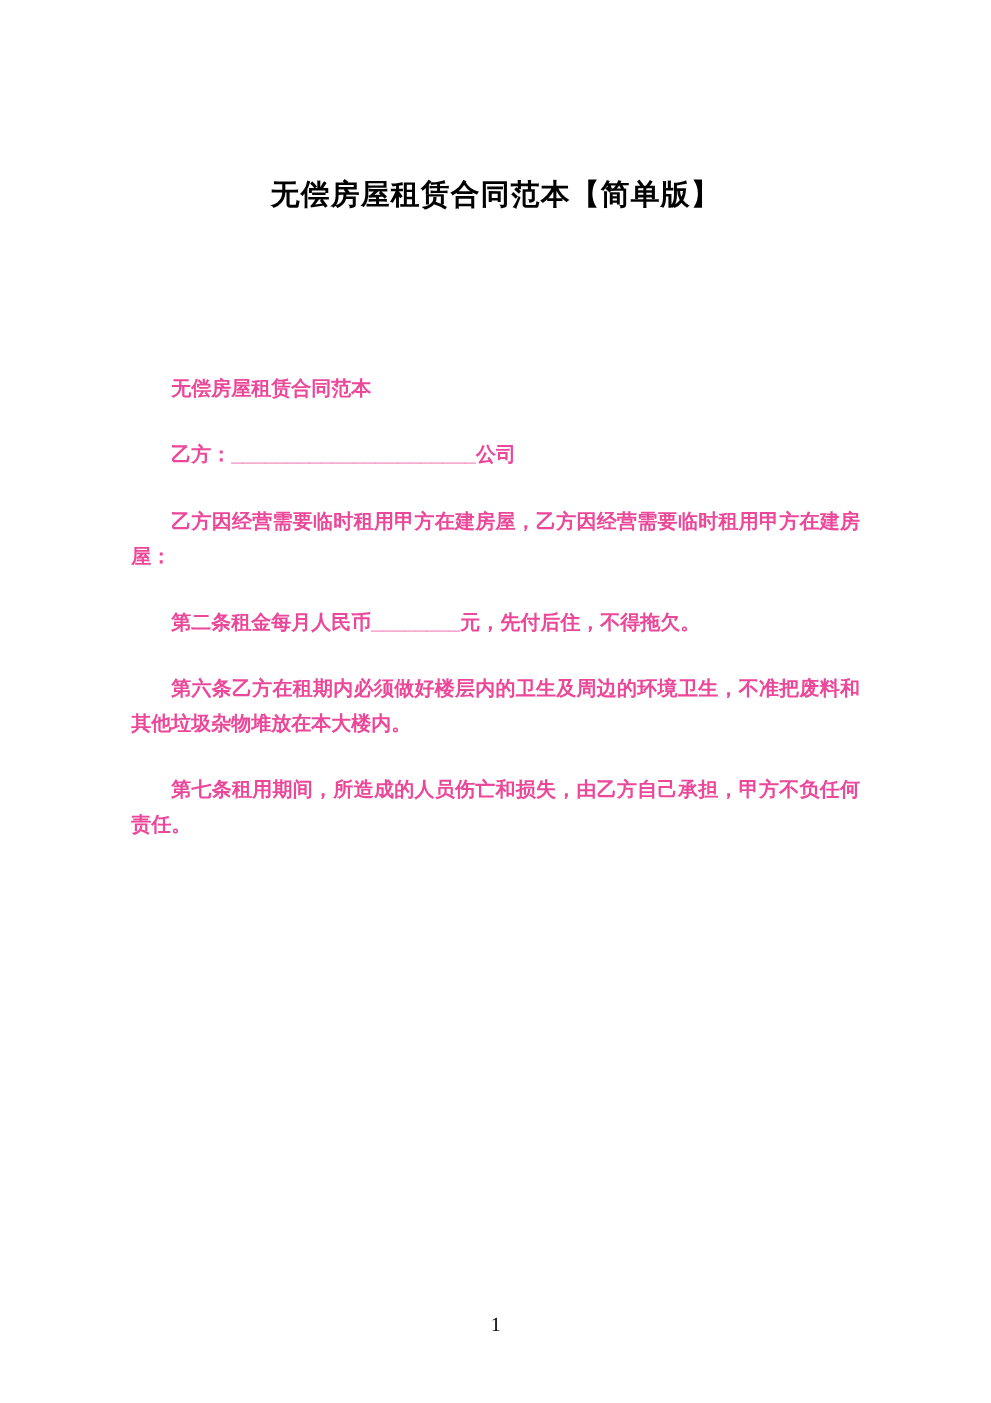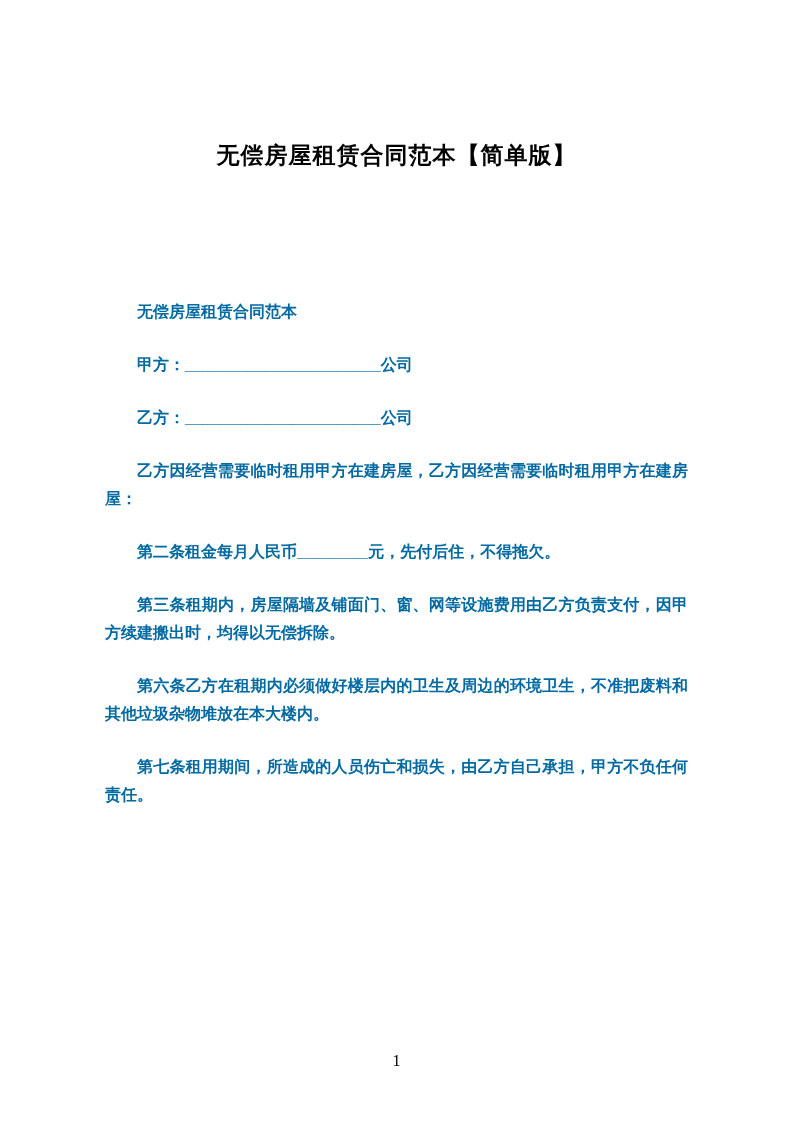--- a/index.html
+++ b/index.html
@@ -27,21 +27,21 @@
       text-align: center;
       letter-spacing: 1px;
     }
     .doc-body {
       margin-top: 128px;
     }
     .para {
       margin: 0 0 25px 0;
       font-size: 16px;
       line-height: 28px;
-      color: #0369a1;
+      color: #ec4899;
       font-weight: 700;
       text-indent: 2em;
       text-align: justify;
       word-break: break-all;
     }
     .page-number {
       position: absolute;
       left: 0;
       right: 0;
       bottom: 52px;
@@ -55,30 +55,28 @@
 </head>
 <body>
 
 <div class="page">
 
   <h1 class="doc-title">无偿房屋租赁合同范本【简单版】</h1>
 
   <div class="doc-body">
     <p class="para">无偿房屋租赁合同范本</p>
 
-    <p class="para">甲方：______________________公司</p>
 
     <p class="para">乙方：______________________公司</p>
 
     <p class="para">乙方因经营需要临时租用甲方在建房屋，乙方因经营需要临时租用甲方在建房屋：</p>
 
 
     <p class="para">第二条租金每月人民币________元，先付后住，不得拖欠。</p>
 
-    <p class="para">第三条租期内，房屋隔墙及铺面门、窗、网等设施费用由乙方负责支付，因甲方续建搬出时，均得以无偿拆除。</p>
 
 
 
     <p class="para">第六条乙方在租期内必须做好楼层内的卫生及周边的环境卫生，不准把废料和其他垃圾杂物堆放在本大楼内。</p>
 
     <p class="para">第七条租用期间，所造成的人员伤亡和损失，由乙方自己承担，甲方不负任何责任。</p>
   </div>
 
   <div class="page-number">1</div>
 

